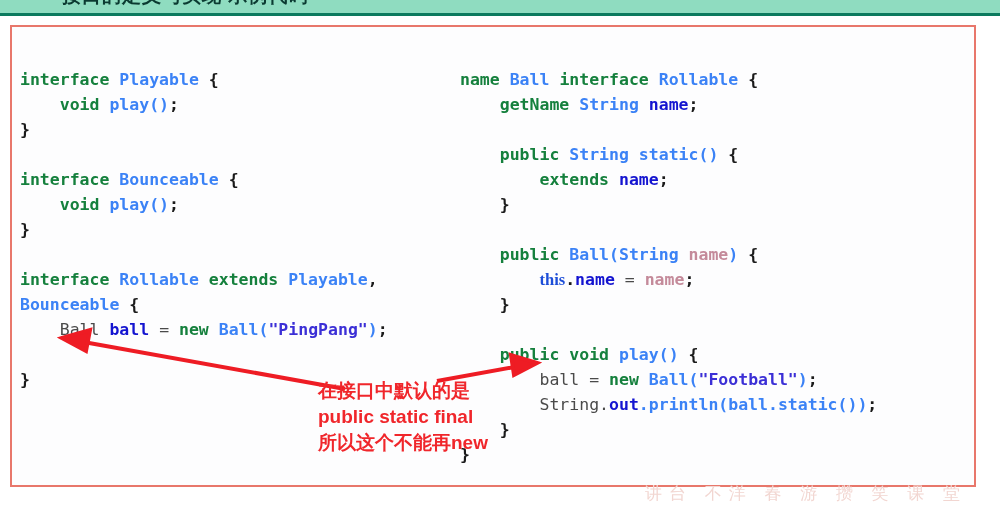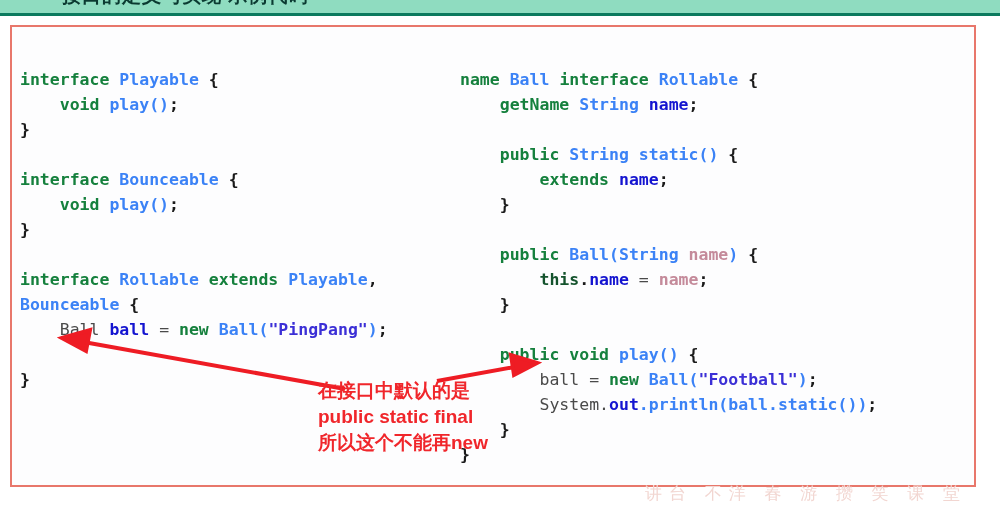--- a/index.html
+++ b/index.html
@@ -58,21 +58,21 @@
     font-size: 16.5px;
     line-height: 25px;
     white-space: pre;
     color: #1a1a1a;
     font-weight: bold;
   }
   #leftcol { left: 8px; top: 40px; }
   #rightcol { left: 448px; top: 40px; }
 
   .kw   { color: #15803d; }        
-  .kw2  { color: #14532d; }        
+  .kw2  { color: #1d4ed8; font-family: Liberation Serif, serif; }        
   .id   { color: #3b82f6; }        
   .var  { color: #1414d0; }        
   .str  { color: #3b2fd6; }        
   .pln  { color: #4a4a4a; font-weight: normal; } 
   .parm { color: #c48a9a; }        
   .punc { color: #1a1a1a; }
 
   
   #annotation {
     position: absolute;
@@ -137,21 +137,21 @@
     <span class="kw">public</span> <span class="id">String</span> <span class="id">static()</span> <span class="punc">{</span>
         <span class="kw">extends</span> <span class="var">name</span><span class="punc">;</span>
     <span class="punc">}</span>
 
     <span class="kw">public</span> <span class="id">Ball(</span><span class="id">String</span> <span class="parm">name</span><span class="id">)</span> <span class="punc">{</span>
         <span class="kw2">this</span><span class="punc">.</span><span class="var">name</span> <span class="pln">=</span> <span class="parm">name</span><span class="punc">;</span>
     <span class="punc">}</span>
 
     <span class="kw">public</span> <span class="kw">void</span> <span class="id">play()</span> <span class="punc">{</span>
         <span class="pln">ball</span> <span class="pln">=</span> <span class="kw">new</span> <span class="id">Ball(</span><span class="str">"Football"</span><span class="id">)</span><span class="punc">;</span>
-        <span class="pln">System.</span><span class="var">out</span><span class="id">.println(ball.static())</span><span class="punc">;</span>
+        <span class="pln">String.</span><span class="var">out</span><span class="id">.println(ball.static())</span><span class="punc">;</span>
     <span class="punc">}</span>
 <span class="punc">}</span></div>
 
   </div>
 
   <svg id="arrows" viewBox="0 0 1000 507" width="1000" height="507">
     <g stroke="#ee1c24" stroke-width="4" fill="#ee1c24">
 
       <line x1="345" y1="389" x2="78" y2="341"></line>
       <polygon points="62,338 90,330 86,351"></polygon>

